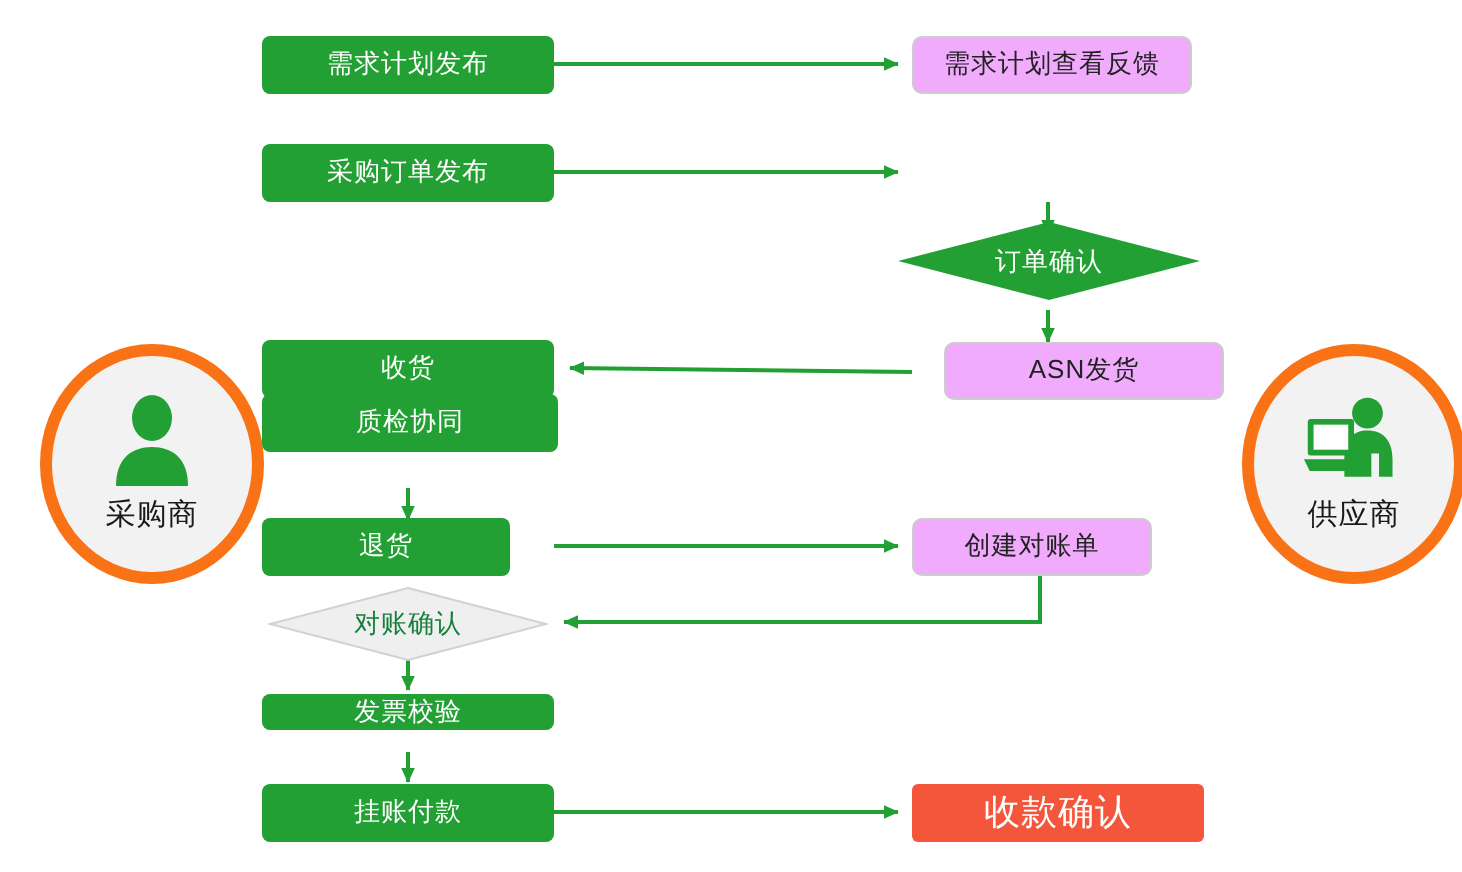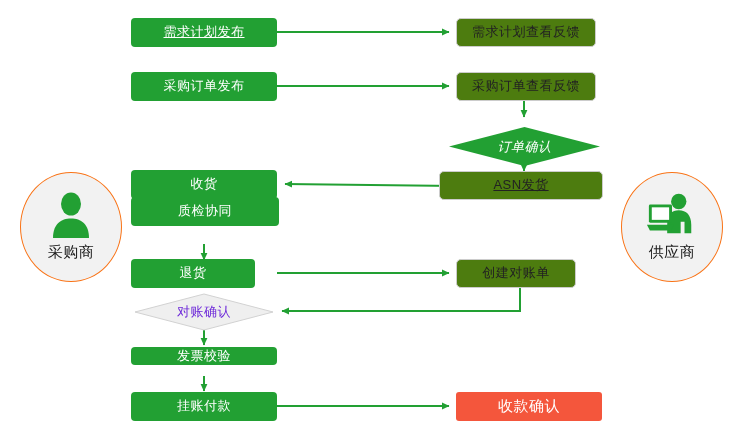--- a/index.html
+++ b/index.html
@@ -40,62 +40,62 @@
   
   .box-green {
     background: #22a033;
     color: #ffffff;
     border-radius: 4px;
     font-size: 13px;
     letter-spacing: 0.5px;
   }
   
   .box-plain {
-    background: #4d7c0f;
+    background: #f0abfc;
     color: #222222;
     border: 1px solid #cccccc;
     border-radius: 5px;
     font-size: 13px;
     letter-spacing: 0.5px;
   }
   
   .box-orange {
     background: #f4563c;
     color: #ffffff;
     border-radius: 3px;
-    font-size: 15px;
+    font-size: 18px;
     letter-spacing: 0.5px;
   }
   
   .diamond {
     position: absolute;
   }
   .diamond .dlabel {
     position: absolute;
     left: 0;
     top: 0;
     width: 100%;
     height: 100%;
     display: flex;
     align-items: center;
     justify-content: center;
     font-size: 13px;
     letter-spacing: 0.5px;
   }
   .diamond.green .dlabel { color: #ffffff; }
-  .diamond.plain .dlabel { color: #6d28d9; }
+  .diamond.plain .dlabel { color: #15803d; }
 
   
   .actor {
     position: absolute;
     width: 100px;
     height: 108px;
     border-radius: 50%;
     background: #f2f2f2;
-    border: 1px solid #f97316;
+    border: 6px solid #f97316;
     display: flex;
     flex-direction: column;
     align-items: center;
     justify-content: center;
   }
   .actor .glyph {
     width: 52px;
     height: 48px;
     display: block;
   }
@@ -163,21 +163,21 @@
     <svg class="glyph" viewBox="0 0 54 48">
       <circle cx="34" cy="9" r="8" fill="#22a033"></circle>
       <path d="M22,33 C22,22 27,18 34,18 C42,18 47,23 47,33 L47,42 L40,42 L40,30 L36,30 L36,42 L22,42 Z" fill="#22a033"></path>
       <rect x="3" y="12" width="24" height="19" rx="1.5" fill="#22a033"></rect>
       <rect x="6" y="15" width="18" height="13" fill="#ffffff"></rect>
       <path d="M1,33 L29,33 L26,39 L4,39 Z" fill="#22a033"></path>
     </svg>
     <div class="actor-label">供应商</div>
   </div>
 
-  <div class="node box-green" style="left:131px; top:18px; width:146px; height:29px;text-decoration:underline;">需求计划发布</div>
+  <div class="node box-green" style="left:131px; top:18px; width:146px; height:29px;">需求计划发布</div>
 
   <div class="node box-green" style="left:131px; top:72px; width:146px; height:29px;">采购订单发布</div>
 
   <div class="node box-green" style="left:131px; top:170px; width:146px; height:29px;">收货</div>
 
   <div class="node box-green" style="left:131px; top:197px; width:148px; height:29px;">质检协同</div>
 
   <div class="node box-green" style="left:131px; top:259px; width:124px; height:29px;">退货</div>
 
   <div class="node box-green" style="left:131px; top:347px; width:146px; height:18px;">发票校验</div>
@@ -186,28 +186,27 @@
 
   <div class="diamond plain" style="left:134px; top:293px; width:140px; height:38px;">
     <svg width="140" height="38" viewBox="0 0 140 38">
       <polygon points="70,1 139,19 70,37 1,19" fill="#efefef" stroke="#d2d2d2" stroke-width="1"></polygon>
     </svg>
     <div class="dlabel">对账确认</div>
   </div>
 
   <div class="node box-plain" style="left:456px; top:18px; width:140px; height:29px;">需求计划查看反馈</div>
 
-  <div class="node box-plain" style="left:456px; top:72px; width:140px; height:29px;">采购订单查看反馈</div>
-
-  <div class="diamond green" style="left:449px; top:127px; width:151px; height:39px;font-style:italic;">
+
+  <div class="diamond green" style="left:449px; top:111px; width:151px; height:39px;">
     <svg width="151" height="39" viewBox="0 0 151 39">
       <polygon points="75.5,0 151,19.5 75.5,39 0,19.5" fill="#22a033"></polygon>
     </svg>
     <div class="dlabel">订单确认</div>
   </div>
 
-  <div class="node box-plain" style="left:439px; top:171px; width:164px; height:29px;text-decoration:underline;">ASN发货</div>
+  <div class="node box-plain" style="left:472px; top:171px; width:140px; height:29px;">ASN发货</div>
 
   <div class="node box-plain" style="left:456px; top:259px; width:120px; height:29px;">创建对账单</div>
 
   <div class="node box-orange" style="left:456px; top:392px; width:146px; height:29px;">收款确认</div>
 
 </div>
 
 </body></html>

